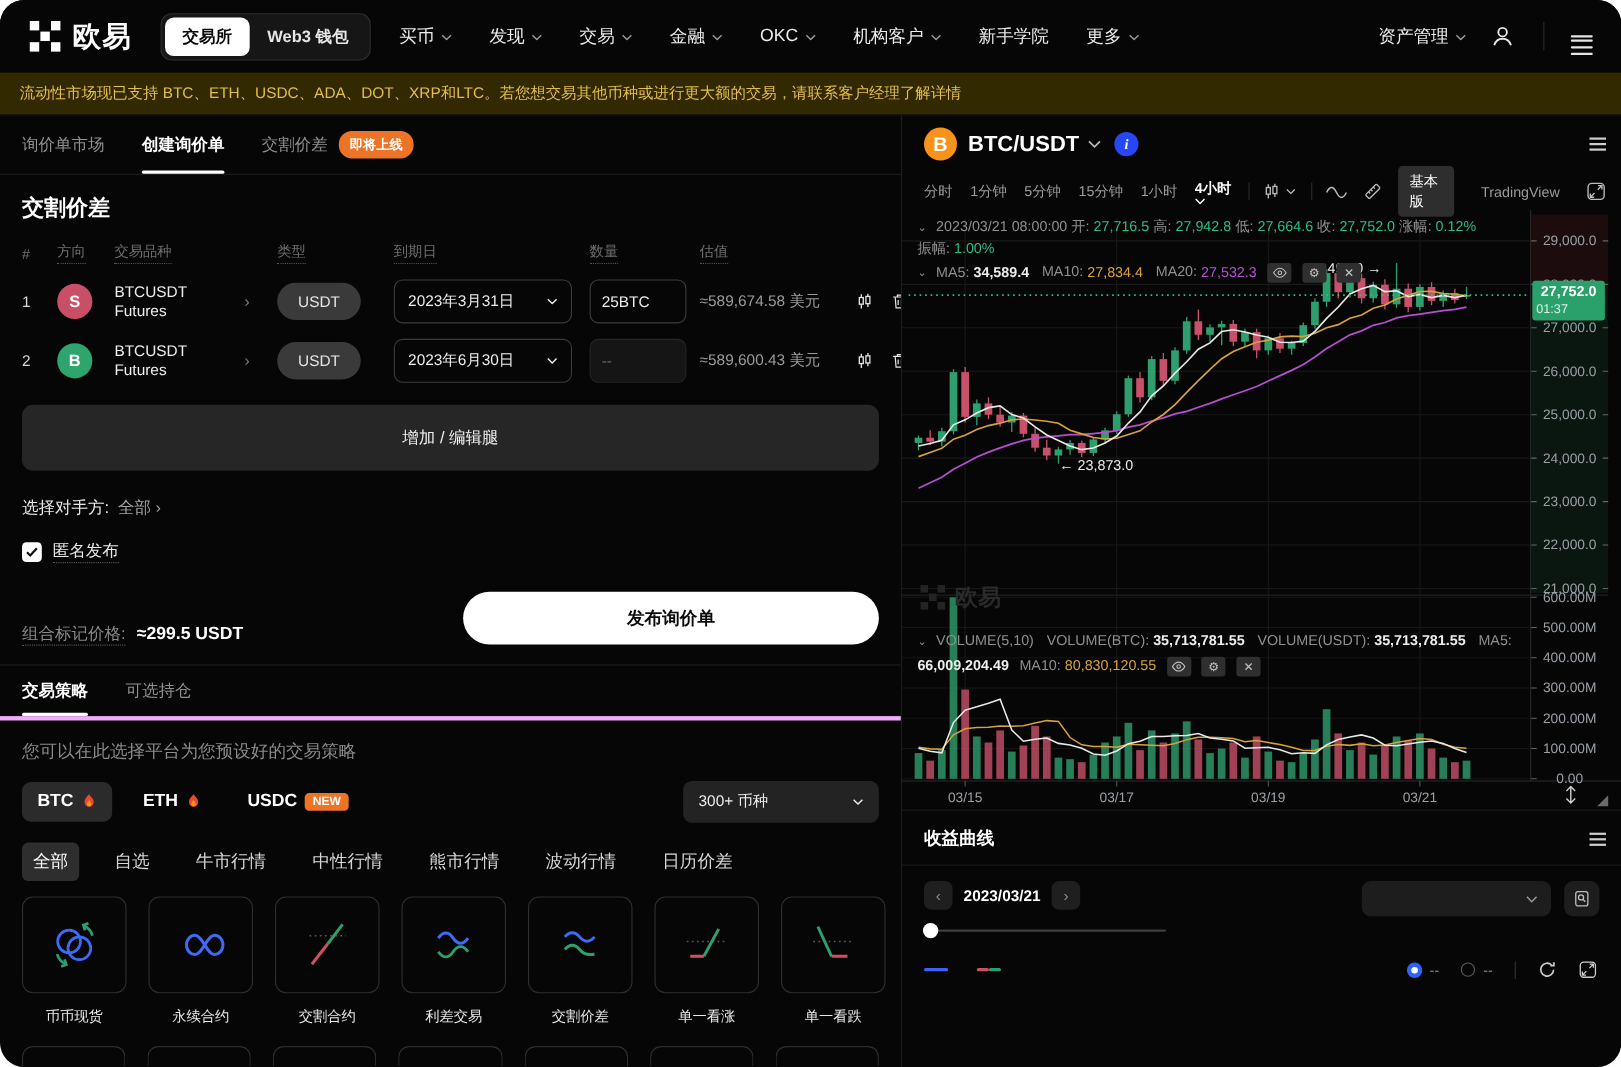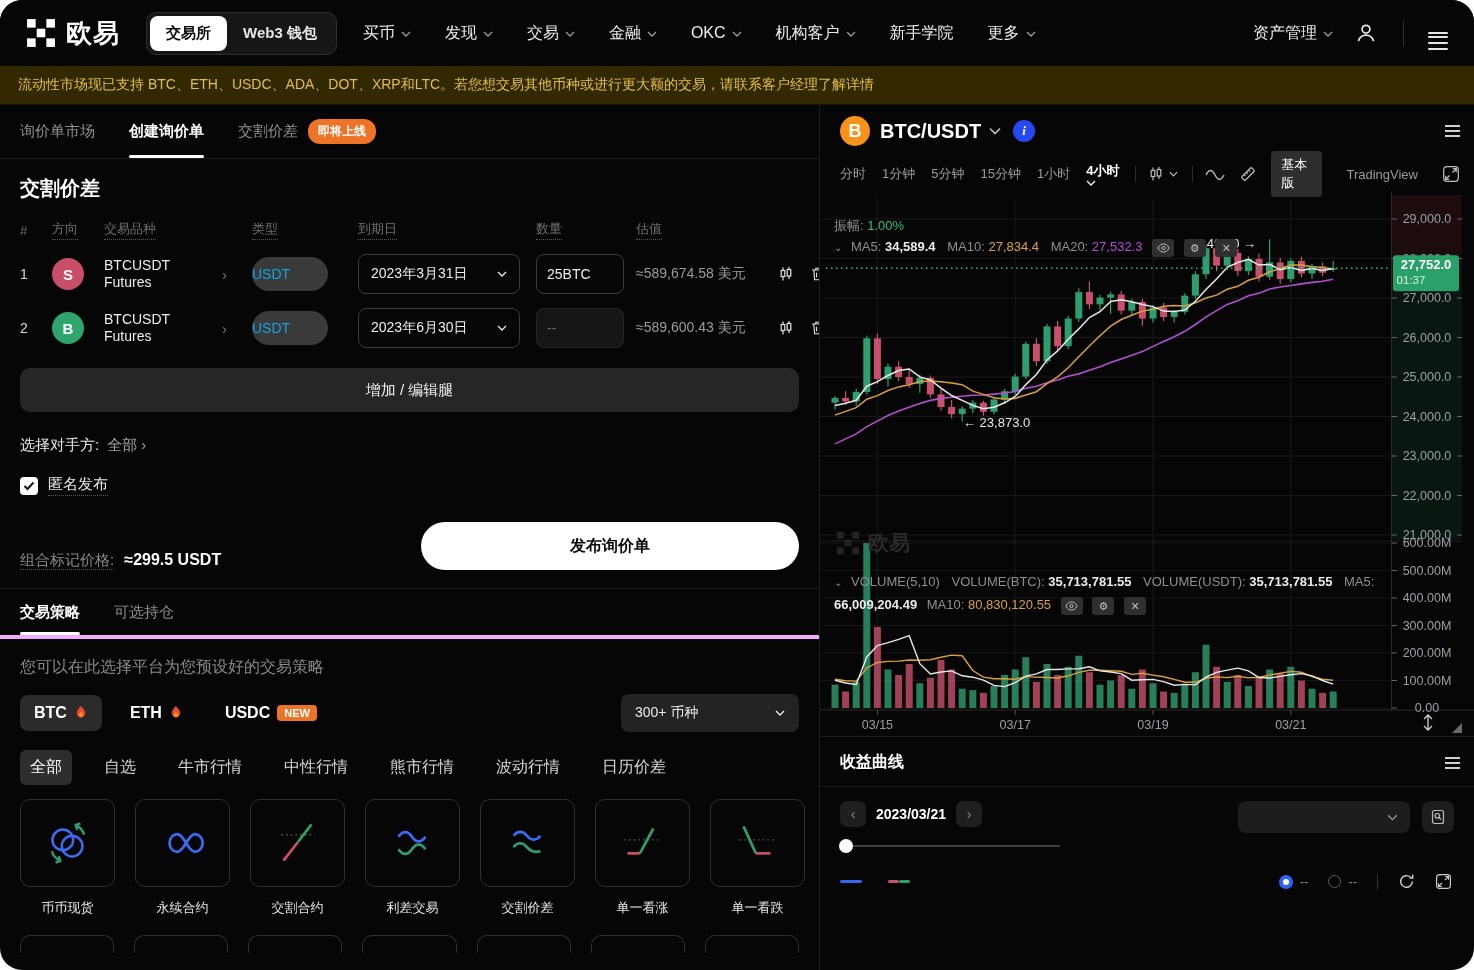--- a/index.html
+++ b/index.html
@@ -36,27 +36,27 @@
   .rfq-title{font-size:20px;font-weight:bold;color:#fff;}
   .rfq-grid{display:grid;grid-template-columns:26px 46px 112px 24px 100px 172px 94px 136px 1fr;align-items:center;column-gap:6px;}
   .rfq-head{margin-top:18px;font-size:13px;color:#6f6f6f;}
   .rfq-head span{justify-self:start;}
   .dotted{border-bottom:1px dotted #555;padding-bottom:1px;}
   .rfq-row{margin-top:14px;}
   .cell-num{font-size:14px;color:#d8d8d8;}
   .avatar{width:32px;height:32px;border-radius:50%;display:flex;align-items:center;justify-content:center;font-size:15px;font-weight:bold;color:#fff;}
   .prod{font-size:14px;color:#ededed;line-height:1.25;}
   .chev{color:#7a7a7a;font-size:15px;cursor:pointer;}
-  .pill{background:#3a3a3a;color:#0ea5e9;font-size:14px;padding:9px 0;width:76px;text-align:left;border-radius:18px;cursor:pointer;}
+  .pill{background:#3a3a3a;color:#e5e5e5;font-size:14px;padding:9px 0;width:76px;text-align:center;border-radius:18px;cursor:pointer;}
   .sel-box{display:flex;align-items:center;justify-content:space-between;border:1px solid #3c3c3c;border-radius:8px;height:40px;padding:0 12px;font-size:14px;color:#ededed;cursor:pointer;width:162px;}
   .qty-box{display:flex;align-items:center;border:1px solid #3c3c3c;border-radius:8px;height:40px;padding:0 10px;font-size:14px;color:#ededed;width:88px;}
   .qty-box.muted{background:#151515;border-color:#262626;color:#6a6a6a;}
   .est{font-size:14px;color:#9b9b9b;white-space:nowrap;}
   .row-actions{display:flex;gap:16px;justify-content:flex-end;color:#9b9b9b;}
-  .add-leg{margin-top:20px;width:100%;height:44px;background:#262626;border:none;border-radius:10px;color:#f0f0f0;font-size:15px;cursor:pointer;}
+  .add-leg{margin-top:20px;width:100%;height:60px;background:#262626;border:none;border-radius:10px;color:#f0f0f0;font-size:15px;cursor:pointer;}
   .cp-row{margin-top:24px;font-size:15px;color:#e8e8e8;display:flex;align-items:center;gap:8px;}
   .link-blue{color:#a3a3a3;cursor:pointer;}
   .chk-row{margin-top:20px;display:flex;align-items:center;gap:10px;font-size:15px;color:#e8e8e8;}
   .chk{width:18px;height:18px;border-radius:4px;background:#fff;display:flex;align-items:center;justify-content:center;cursor:pointer;}
   .chk svg{stroke:#111;}
   .submit-row{margin-top:26px;display:flex;align-items:flex-end;justify-content:space-between;padding-bottom:18px;}
   .mark-price{font-size:15px;}
   .mark-price .lbl{color:#8a8a8a;}
   .mark-price .val{color:#fff;font-weight:bold;font-size:16px;margin-left:6px;}
   .submit-btn{width:378px;height:48px;background:#fff;color:#0a0a0a;font-size:16px;font-weight:bold;border:none;border-radius:26px;cursor:pointer;}
@@ -776,20 +776,29 @@
             <text x="470.8" y="538" text-anchor="middle" font-size="12.5" fill="#9aa0a6">03/21</text>
             <text x="436" y="57" text-anchor="end" font-size="13" fill="#e8e8e8">28,490.0 →</text>
             <text x="143" y="236" text-anchor="start" font-size="13" fill="#e8e8e8">← 23,873.0</text>
             <rect x="573" y="64.29599999999999" width="66" height="36" rx="3" fill="#2aa06b"></rect>
             <text x="606" y="78.29599999999999" text-anchor="middle" font-size="13" fill="#fff" font-weight="bold">27,752.0</text>
             <text x="591" y="93.29599999999999" text-anchor="middle" font-size="11.5" fill="#d8f3e6">01:37</text>
             <path d="M608 524v15M604 528l4-4 4 4M604 535l4 4 4-4" stroke="#cfcfcf" fill="none" stroke-width="1.3"></path>
             <path d="M632 542h10v-10z" fill="#6b6b6b"></path>
           </svg>
 
+        <div class="ov" style="left:14px;top:6px;">
+          <span class="caret-s">⌄</span>
+          <span class="g">2023/03/21 08:00:00</span>
+          <span class="g">开:</span> <span class="grn">27,716.5</span>
+          <span class="g">高:</span> <span class="grn">27,942.8</span>
+          <span class="g">低:</span> <span class="grn">27,664.6</span>
+          <span class="g">收:</span> <span class="grn">27,752.0</span>
+          <span class="g">涨幅:</span> <span class="grn">0.12%</span>
+        </div>
         <div class="ov" style="left:14px;top:26px;">
           <span class="g">振幅:</span> <span class="grn">1.00%</span>
         </div>
         <div class="ov" style="left:14px;top:48px;">
           <span class="caret-s">⌄</span>
           <span class="g">MA5:</span> <span class="wht">34,589.4</span>
           <span class="g" style="margin-left:8px;">MA10:</span> <span class="oy">27,834.4</span>
           <span class="g" style="margin-left:8px;">MA20:</span> <span class="opu">27,532.3</span>
           <span class="ind-chip">
               <svg width="13" height="10" viewBox="0 0 16 12" fill="none" stroke="currentColor" stroke-width="1.2">

